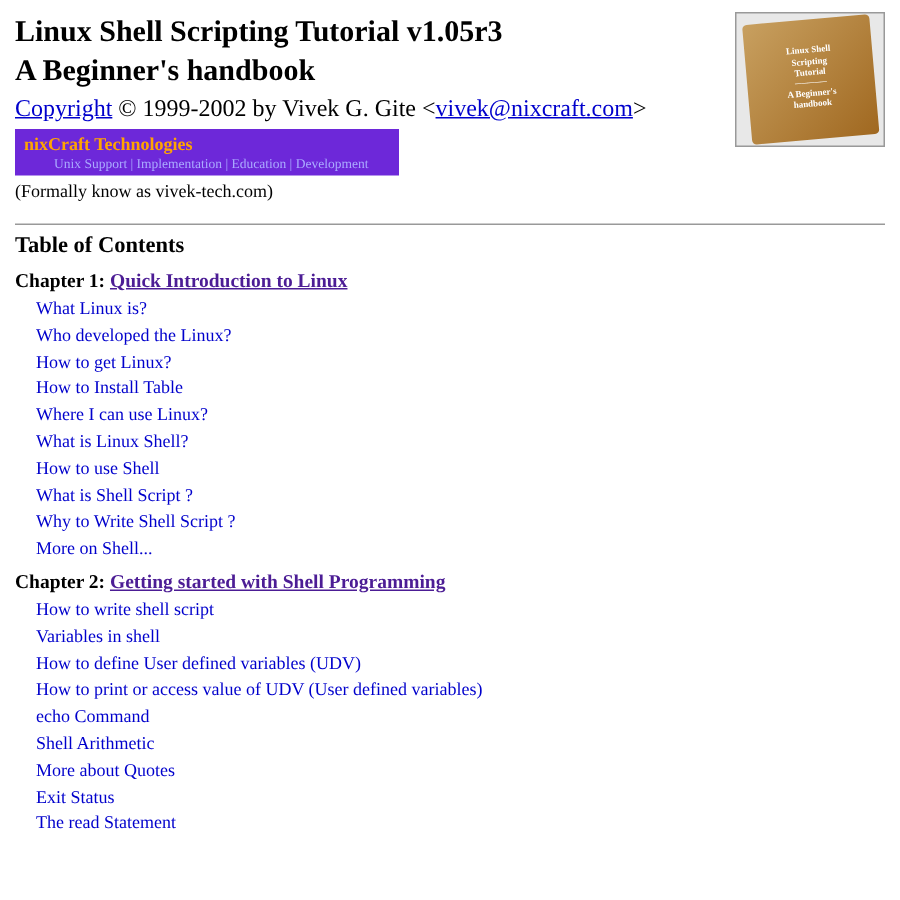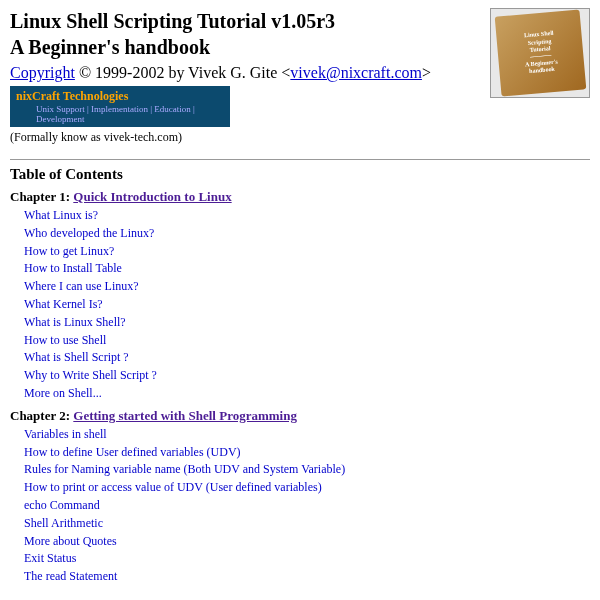--- a/index.html
+++ b/index.html
@@ -56,27 +56,27 @@
       padding: 4px;
       font-weight: bold;
       line-height: 1.2;
     }
     .copyright-line {
       font-size: 16px;
       margin-bottom: 4px;
     }
     a { color: #00c; text-decoration: underline; }
     .logo-banner {
-      background: #0c4a6e;
+      background: #6d28d9;
       color: #fff;
       padding: 3px 6px;
       display: inline-block;
       font-size: 11px;
       margin-bottom: 3px;
-      width: 220px;
+      width: 256px;
     }
     .logo-banner .logo-title {
       font-weight: bold;
       font-size: 12px;
       color: #ffa500;
     }
     .logo-banner .logo-subtitle {
       font-size: 9px;
       color: #aaf;
       margin-left: 20px;
@@ -153,34 +153,33 @@
 
 <div id="toc-container">
     <div>
       <div class="chapter-heading"><span>Chapter 1: </span><a href="#ch1">Quick Introduction to Linux</a></div>
       <ul class="toc-links">
         <li><a href="#">What Linux is?</a></li>
         <li><a href="#">Who developed the Linux?</a></li>
         <li><a href="#">How to get Linux?</a></li>
         <li><a href="#">How to Install Table</a></li>
         <li><a href="#">Where I can use Linux?</a></li>
-        <li><a href="#">What Kernel Is?</a></li>
         <li><a href="#">What is Linux Shell?</a></li>
         <li><a href="#">How to use Shell</a></li>
         <li><a href="#">What is Shell Script ?</a></li>
         <li><a href="#">Why to Write Shell Script ?</a></li>
         <li><a href="#">More on Shell...</a></li>
       </ul>
     </div>
     <div>
       <div class="chapter-heading"><span>Chapter 2: </span><a href="#ch2">Getting started with Shell Programming</a></div>
       <ul class="toc-links">
+        <li><a href="#">How to write shell script</a></li>
         <li><a href="#">Variables in shell</a></li>
         <li><a href="#">How to define User defined variables (UDV)</a></li>
-        <li><a href="#">Rules for Naming variable name (Both UDV and System Variable)</a></li>
         <li><a href="#">How to print or access value of UDV (User defined variables)</a></li>
         <li><a href="#">echo Command</a></li>
         <li><a href="#">Shell Arithmetic</a></li>
         <li><a href="#">More about Quotes</a></li>
         <li><a href="#">Exit Status</a></li>
         <li><a href="#">The read Statement</a></li>
       </ul>
     </div>
   </div>
 

